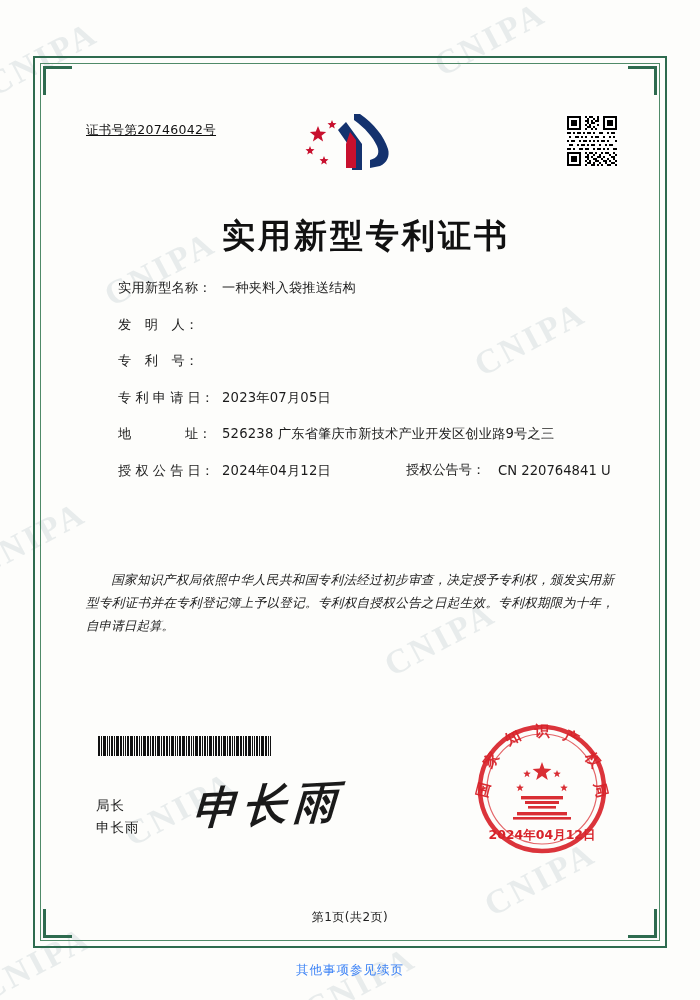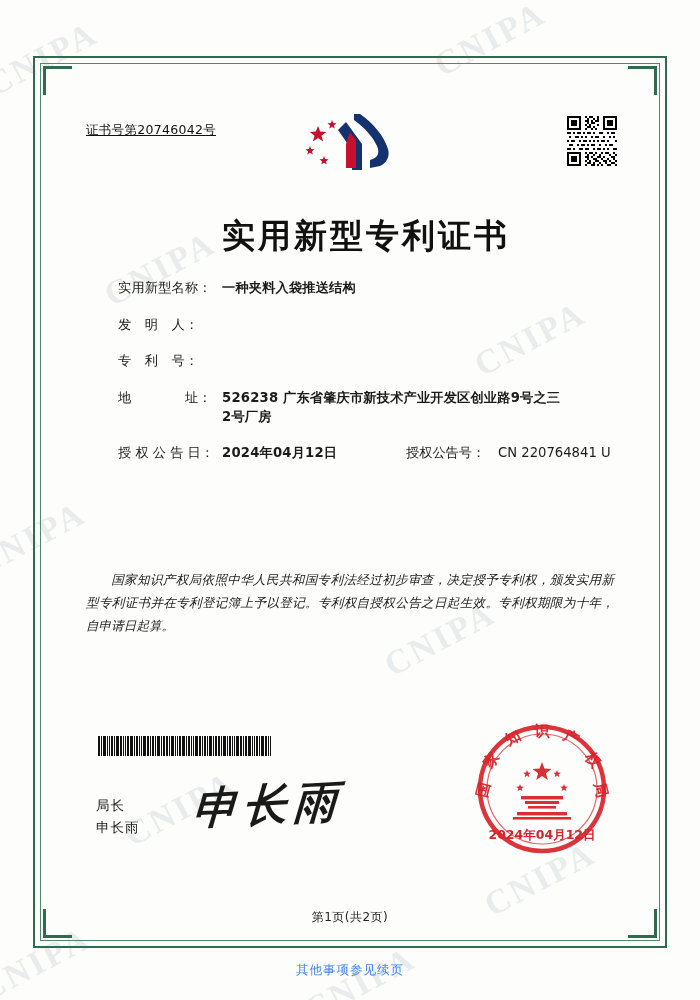--- a/index.html
+++ b/index.html
@@ -145,28 +145,28 @@
   .f-label {
     width: 104px;
     flex: 0 0 104px;
     white-space: nowrap;
     letter-spacing: 0.2px;
   }
   .f-label.sp3 { letter-spacing: 0; }
   .f-value {
     flex: 1;
     letter-spacing: 0.2px;
-    font-weight: bold;
   }
   .f-value .l2 { display: block; }
   .field.two-col .col2-label {
     width: 92px;
     flex: 0 0 92px;
     white-space: nowrap;
     text-align: left;
+    font-family: Liberation Mono, monospace;
   }
   .field.two-col .col2-value { flex: 0 0 auto; }
   .spacer-h { flex: 0 0 34px; }
 
   
   .paras {
     position: absolute;
     left: 53px;
     top: 512px;
     width: 528px;
@@ -431,27 +431,30 @@
     </div>
 
     <div class="field">
       <div class="f-label">发　明　人：</div>
     </div>
 
     <div class="field">
       <div class="f-label">专　利　号：</div>
     </div>
 
+    <div class="field">
+      <div class="f-label sp3">专 利 申 请 日：</div>
+      <div class="f-value">2023年07月05日</div>
+    </div>
 
 
     <div class="field">
       <div class="f-label">地　　　　址：</div>
       <div class="f-value">
         <span>526238 广东省肇庆市新技术产业开发区创业路9号之三</span>
-        <span class="l2">2号厂房</span>
       </div>
     </div>
 
     <div class="field two-col">
       <div class="f-label sp3">授 权 公 告 日：</div>
       <div class="f-value" style="flex:0 0 150px">2024年04月12日</div>
       <div class="spacer-h"></div>
       <div class="col2-label">授权公告号：</div>
       <div class="col2-value">CN 220764841 U</div>
     </div>

